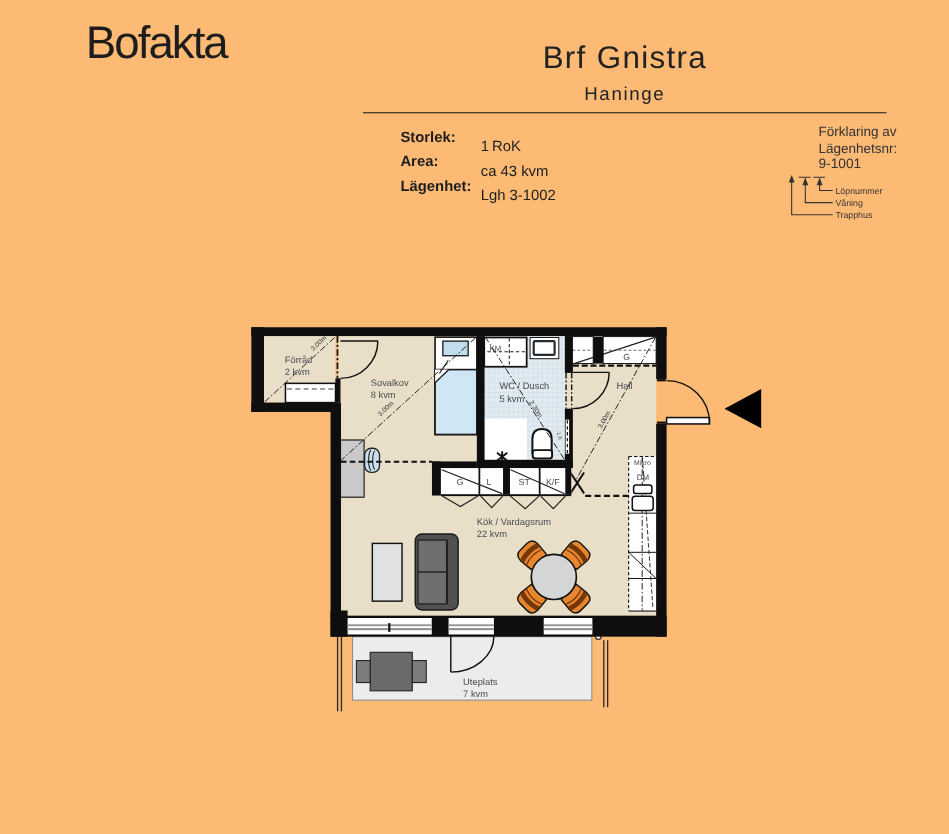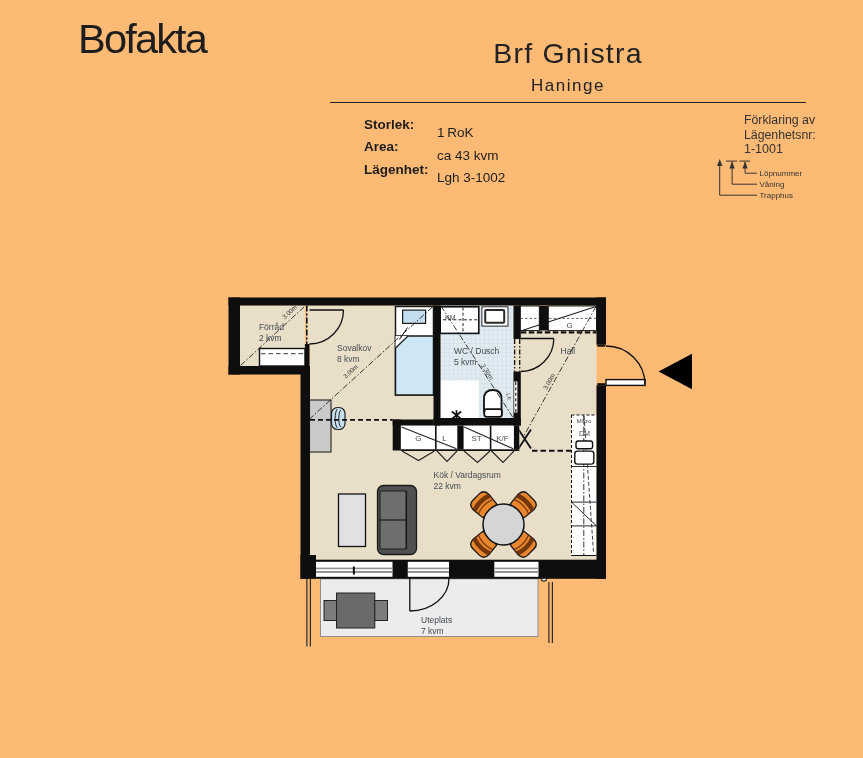--- a/index.html
+++ b/index.html
@@ -16,21 +16,21 @@
   <div class="abs" style="left:330px;top:76px;width:476px;text-align:center;font-size:17px;letter-spacing:1.5px;color:#222;">Haninge</div>
 
   <div class="abs" style="left:330px;top:37px;width:476px;text-align:center;font-size:28.5px;letter-spacing:1.2px;color:#222;">Brf Gnistra</div>
 
   <div class="abs" style="left:330px;top:102px;width:476px;height:0;border-top:1.3px solid #222;"></div>
 
   <div class="abs" style="left:349px;top:113.5px;font-size:13.5px;font-weight:bold;color:#1d1d1d;line-height:22.7px;margin-left:15px;">Storlek:<br>Area:<br>Lägenhet:</div>
 
   <div class="abs" style="left:437px;top:122px;font-size:13.5px;color:#1d1d1d;line-height:22.7px;">1 RoK<br>ca 43 kvm<br>Lgh 3-1002</div>
 
-  <div class="abs" style="left:716px;top:113px;font-size:12.3px;color:#333;line-height:14.5px;margin-left:28px;">Förklaring av<br>Lägenhetsnr:<br><span style="font-size:12.5px">1-1001</span></div>
+  <div class="abs" style="left:716px;top:113px;font-size:12.3px;color:#333;line-height:14.5px;margin-left:28px;">Förklaring av<br>Lägenhetsnr:<br><span style="font-size:12.5px">9-1001</span></div>
 
   <svg class="abs" style="left:700px;top:152px;" width="160" height="55" viewBox="0 0 160 55">
     <g fill="none" stroke="#333" stroke-width="1">
       <path d="M19.7 13 V43.2 H57"></path>
       <path d="M32.1 10 V32.2 H57"></path>
       <path d="M45.1 10 V21.2 H57"></path>
       <path d="M26.1 9.1 H37.1"></path>
       <path d="M39.5 9.1 H50.1"></path>
     </g>
     <g fill="#333" stroke="none">

